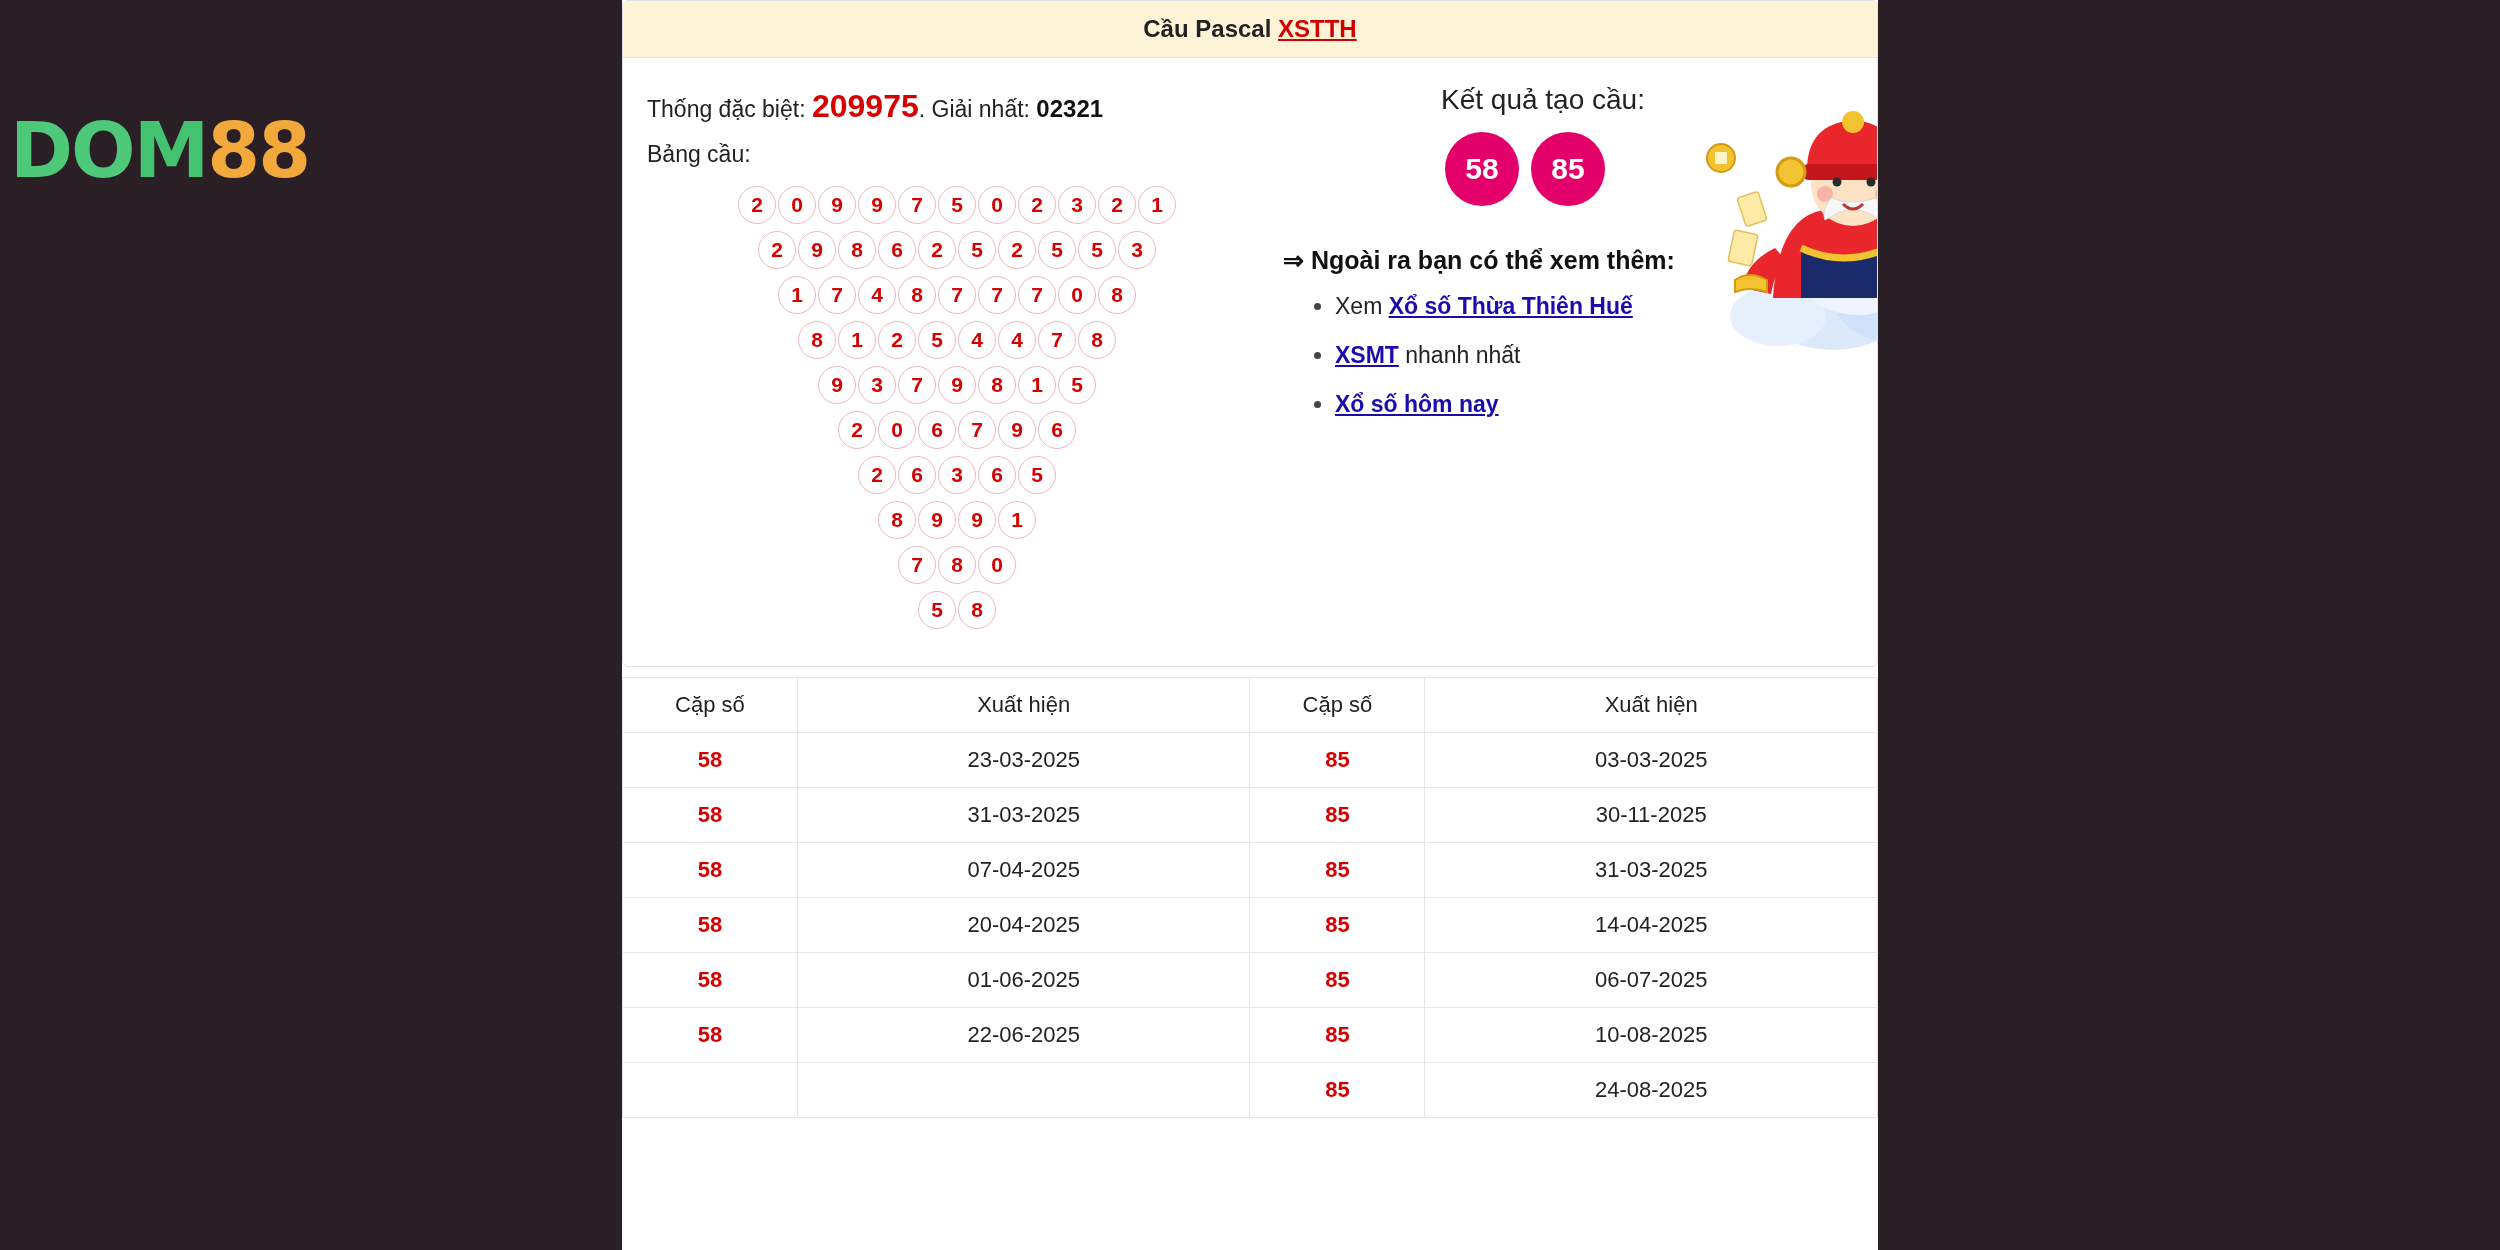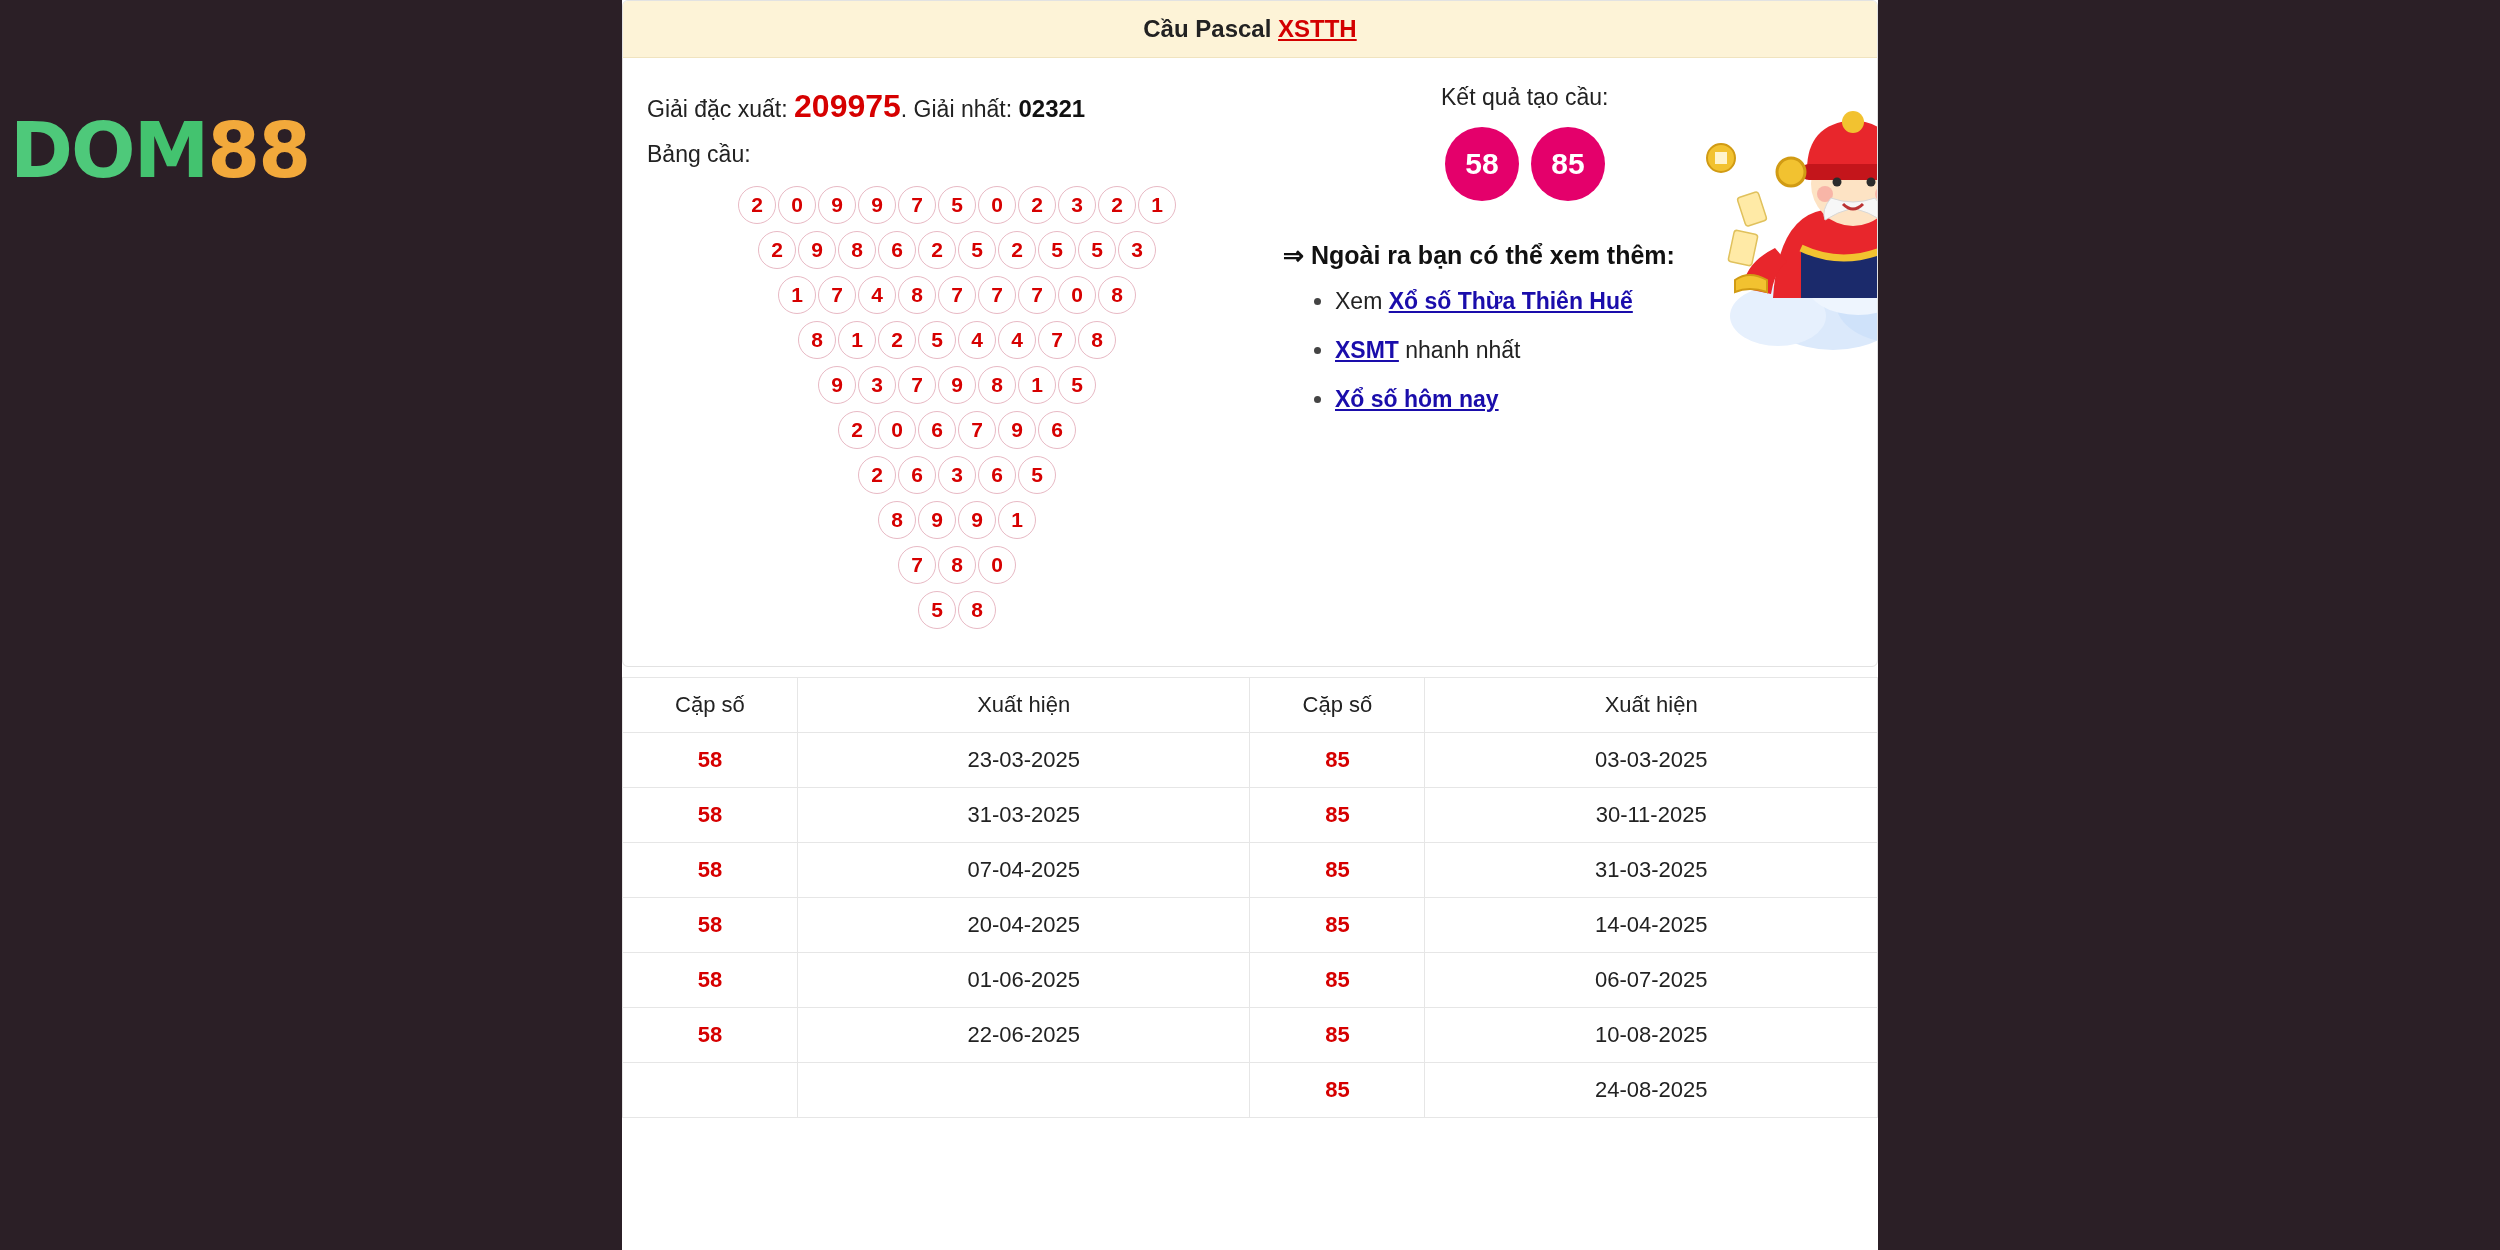--- a/index.html
+++ b/index.html
@@ -111,21 +111,21 @@
     font-family: "Liberation Sans", sans-serif;
   }
 
   
   .right-col {
     position: absolute;
     left: 660px; top: 26px;
     width: 560px;
   }
   .kq-title {
-    font-size: 23px;
+    font-size: 28px;
     color: #222;
     text-align: left;
     padding-left: 158px;
   }
   .kq-balls {
     display: flex;
     gap: 12px;
     margin-top: 16px;
     padding-left: 162px;
   }
@@ -220,21 +220,21 @@
   <div class="page">
 
     <div class="card">
       <div class="card-header">
         <span>Cầu Pascal </span><a href="#">XSTTH</a>
       </div>
 
       <div class="card-body">
 
         <div class="summary-line">
-          <span>Giải đặc xuất: </span><span class="num-red">209975</span><span>. Giải nhất: </span><span class="num-dark">02321</span>
+          <span>Thống đặc biệt: </span><span class="num-red">209975</span><span>. Giải nhất: </span><span class="num-dark">02321</span>
         </div>
 
         <div class="label-sub">Bảng cầu:</div>
 
         <div class="pyramid" id="pyramid">
             <div class="prow">
               <div class="ball">2</div>
               <div class="ball">0</div>
               <div class="ball">9</div>
               <div class="ball">9</div>

